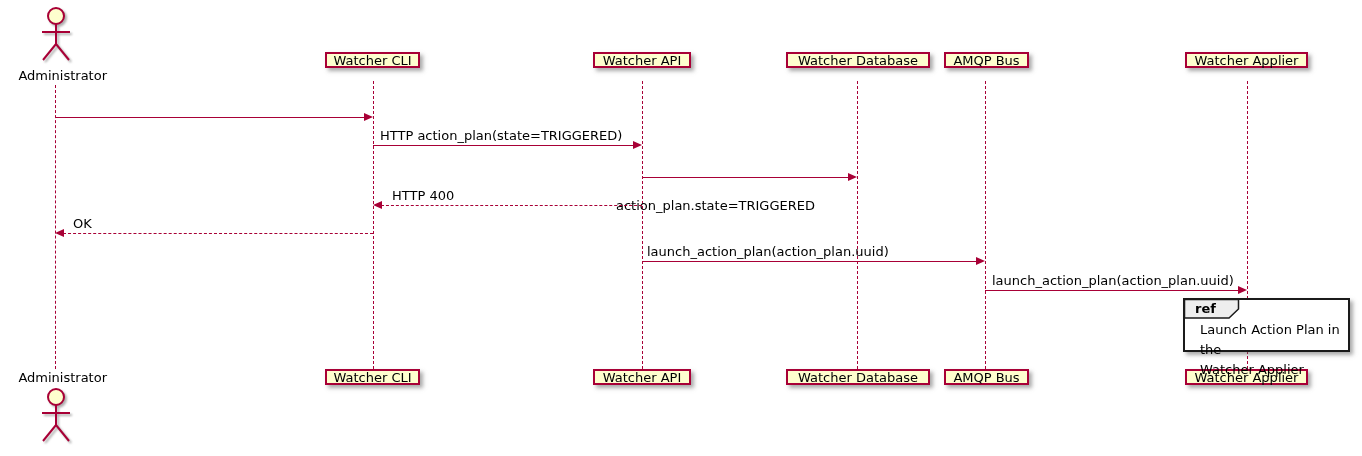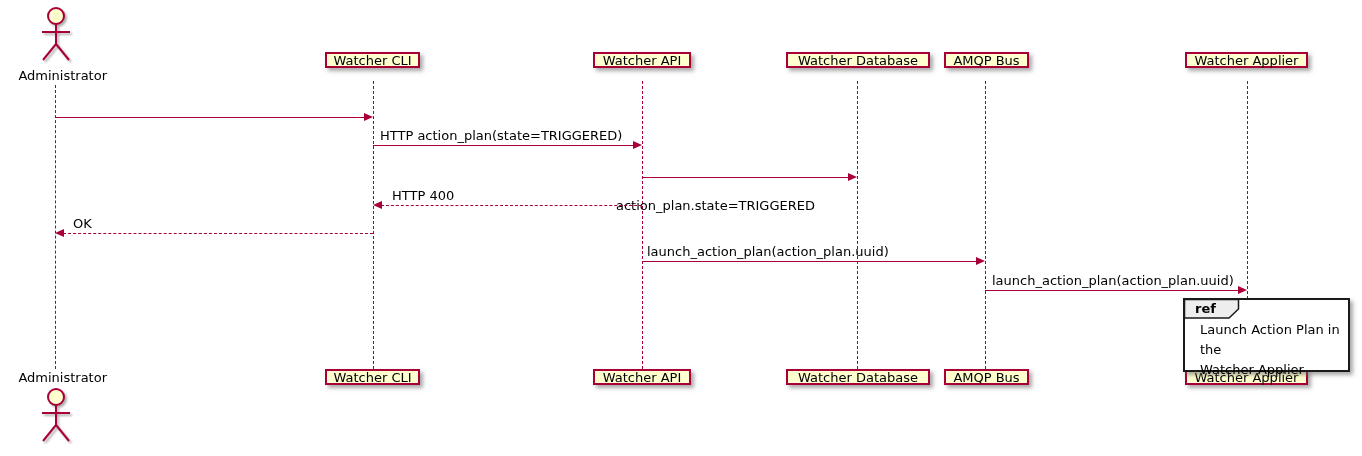--- a/index.html
+++ b/index.html
@@ -41,21 +41,21 @@
     z-index:4;
   }
   .msg-line{position:absolute;height:0;z-index:4;}
   .msg-line.solid{border-top:1px solid #A80036;}
   .msg-line.dashed{border-top:1px dashed #A80036;}
   .arrow{position:absolute;width:0;height:0;z-index:5;}
   .arrow.right{border-top:4px solid transparent;border-bottom:4px solid transparent;border-left:9px solid #A80036;}
   .arrow.left{border-top:4px solid transparent;border-bottom:4px solid transparent;border-right:9px solid #A80036;}
   .ref-box{
     position:absolute;
-    left:1183px;top:298px;width:167px;height:74px;
+    left:1183px;top:298px;width:167px;height:54px;
     box-sizing:border-box;
     background:#ffffff;
     border:2px solid #1a1a1a;
     box-shadow:3px 3px 4px rgba(100,100,100,0.55);
     z-index:6;
   }
   .ref-tab{position:absolute;left:-1px;top:-1px;}
   .ref-tab text{font-family:"DejaVu Sans","Liberation Sans",sans-serif;font-size:13px;font-weight:bold;fill:#000;}
   .ref-body{
     position:absolute;left:15px;top:20px;right:2px;

